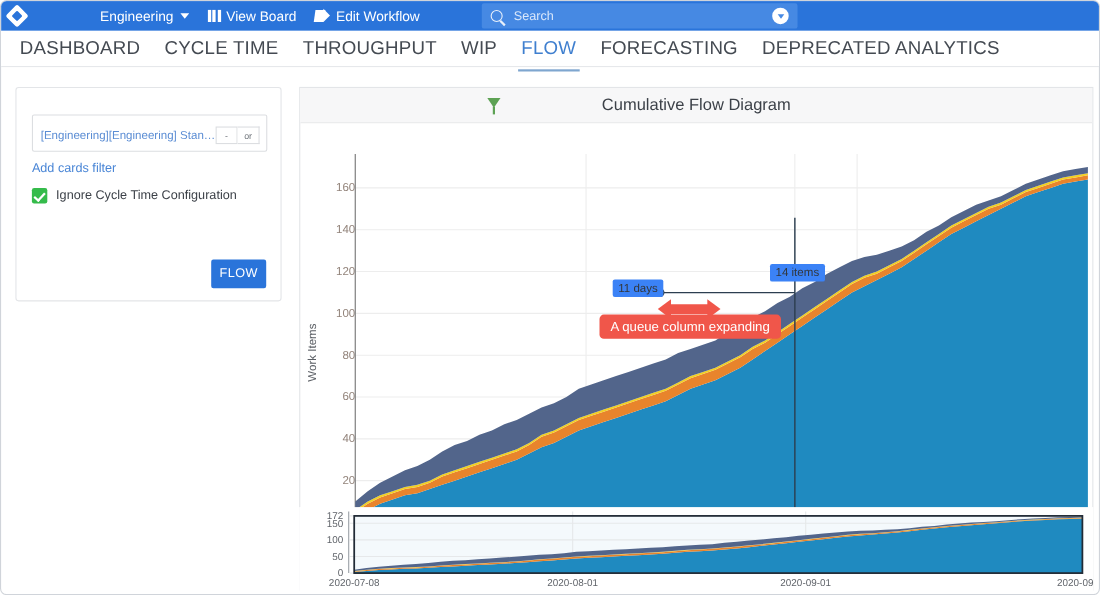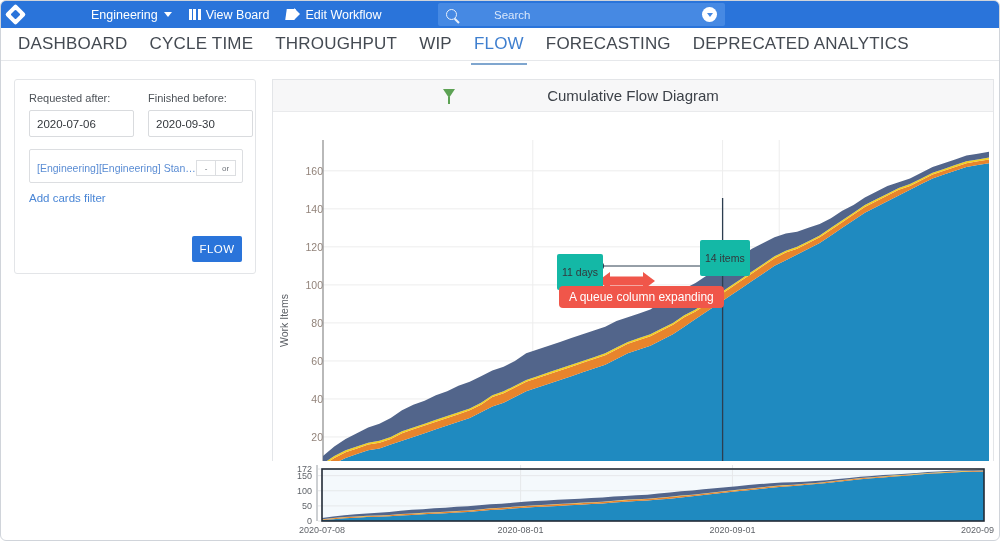--- a/index.html
+++ b/index.html
@@ -81,21 +81,20 @@
     border-top:6px solid transparent; border-bottom:6px solid transparent;
     border-left:6px solid #fff;
   }
   .searchbar {
     position: absolute; left: 437px; top: 2px;
     width: 287px; height: 23px;
     background: #4689e3;
     border-radius: 2px;
     display: flex; align-items: center;
     padding: 0 8px;
-    gap: 27px;
   }
   .search-ic {
     width: 11px; height: 11px;
     border: 1.6px solid #e8f0fb;
     border-radius: 50%;
     position: relative;
     margin-right: 8px;
     flex: none;
   }
   .search-ic::after {
@@ -291,24 +290,24 @@
   .xtick {
     position: absolute;
     font-size: 10px; color: #60646a;
     transform: translateX(-50%);
     white-space: nowrap;
   }
   .xtick.hl { background: #e9ebed; padding: 1px 2px; }
 
   .annot-label {
     position: absolute;
-    background: #14b8a6;
+    background: #3b82f6;
     color: #33373c;
     font-size: 10.5px;
-    padding: 12px 5px;
+    padding: 2px 5px;
     border-radius: 2px;
     white-space: nowrap;
   }
   .annot-banner {
     position: absolute;
     background: #f0564a;
     color: #ffffff;
     font-size: 12px;
     padding: 4px 10px;
     border-radius: 4px;
@@ -376,43 +375,37 @@
     <div class="tab">DASHBOARD</div>
     <div class="tab">CYCLE TIME</div>
     <div class="tab">THROUGHPUT</div>
     <div class="tab">WIP</div>
     <div class="tab active">FLOW</div>
     <div class="tab">FORECASTING</div>
     <div class="tab">DEPRECATED ANALYTICS</div>
   </div>
 
   <div class="filter-panel">
-    <div class="dates-row">
-      <div class="date-field">
-        <div class="field-label">Requested after:</div>
-        <input class="date-input" type="text" value="2020-07-06" style="">
-      </div>
-      <div class="date-field">
-        <div class="field-label">Finished before:</div>
-        <input class="date-input" type="text" value="2020-09-30" style="">
-      </div>
-    </div>
 
     <div class="wf-box">
       <div class="wf-value-row">
         <div class="wf-value">[Engineering][Engineering] Standard</div>
         <div class="wf-btns">
           <div class="wf-btn">-</div>
           <div class="wf-btn">or</div>
         </div>
       </div>
     </div>
 
     <div class="add-filter">Add cards filter</div>
 
+    <div class="chk-row">
+      <span class="chk"></span>
+      <span class="chk-label">Ignore Cycle Time Configuration</span>
+    </div>
 
     <button class="load-btn">FLOW</button>
   </div>
 
   <div class="chart-card">
     <div class="chart-head">
       <span class="funnel"></span>
       <div class="chart-title">Cumulative Flow Diagram</div>
     </div>
 
@@ -459,21 +452,21 @@
         </svg>
 
       <div id="xticks">
           <div class="xtick" style="left: 259.79px; top: 369px;">2020-08-01</div>
           <div class="xtick hl" style="left: 449.6px; top: 369px;">2020-08-25</div>
           <div class="xtick" style="left: 506.21px; top: 369px;">2020-09-01</div>
         </div>
 
       <div class="annot-label" id="an-days" style="left:284px; top:142px;">11 days</div>
       <div class="annot-label" id="an-items" style="left:427px; top:128px;">14 items</div>
-      <div class="annot-banner" id="an-banner" style="left:286px; top:174px;">A queue column expanding</div>
+      <div class="annot-banner" id="an-banner" style="left:272px; top:174px;">A queue column expanding</div>
     </div>
   </div>
 
   <div class="mini-wrap">
     <svg id="minisvg" width="722" height="80" style="position:absolute;left:0;top:0">
         <rect x="50" y="8" width="662" height="52" fill="#f4f9fc"></rect>
         <line x1="46" x2="712" y1="60" y2="60" stroke="#e6e8ea" stroke-width="1"></line>
         <line x1="46" x2="712" y1="44.883720930232556" y2="44.883720930232556" stroke="#e6e8ea" stroke-width="1"></line>
         <line x1="46" x2="712" y1="29.767441860465116" y2="29.767441860465116" stroke="#e6e8ea" stroke-width="1"></line>
         <line x1="46" x2="712" y1="14.651162790697676" y2="14.651162790697676" stroke="#e6e8ea" stroke-width="1"></line>

